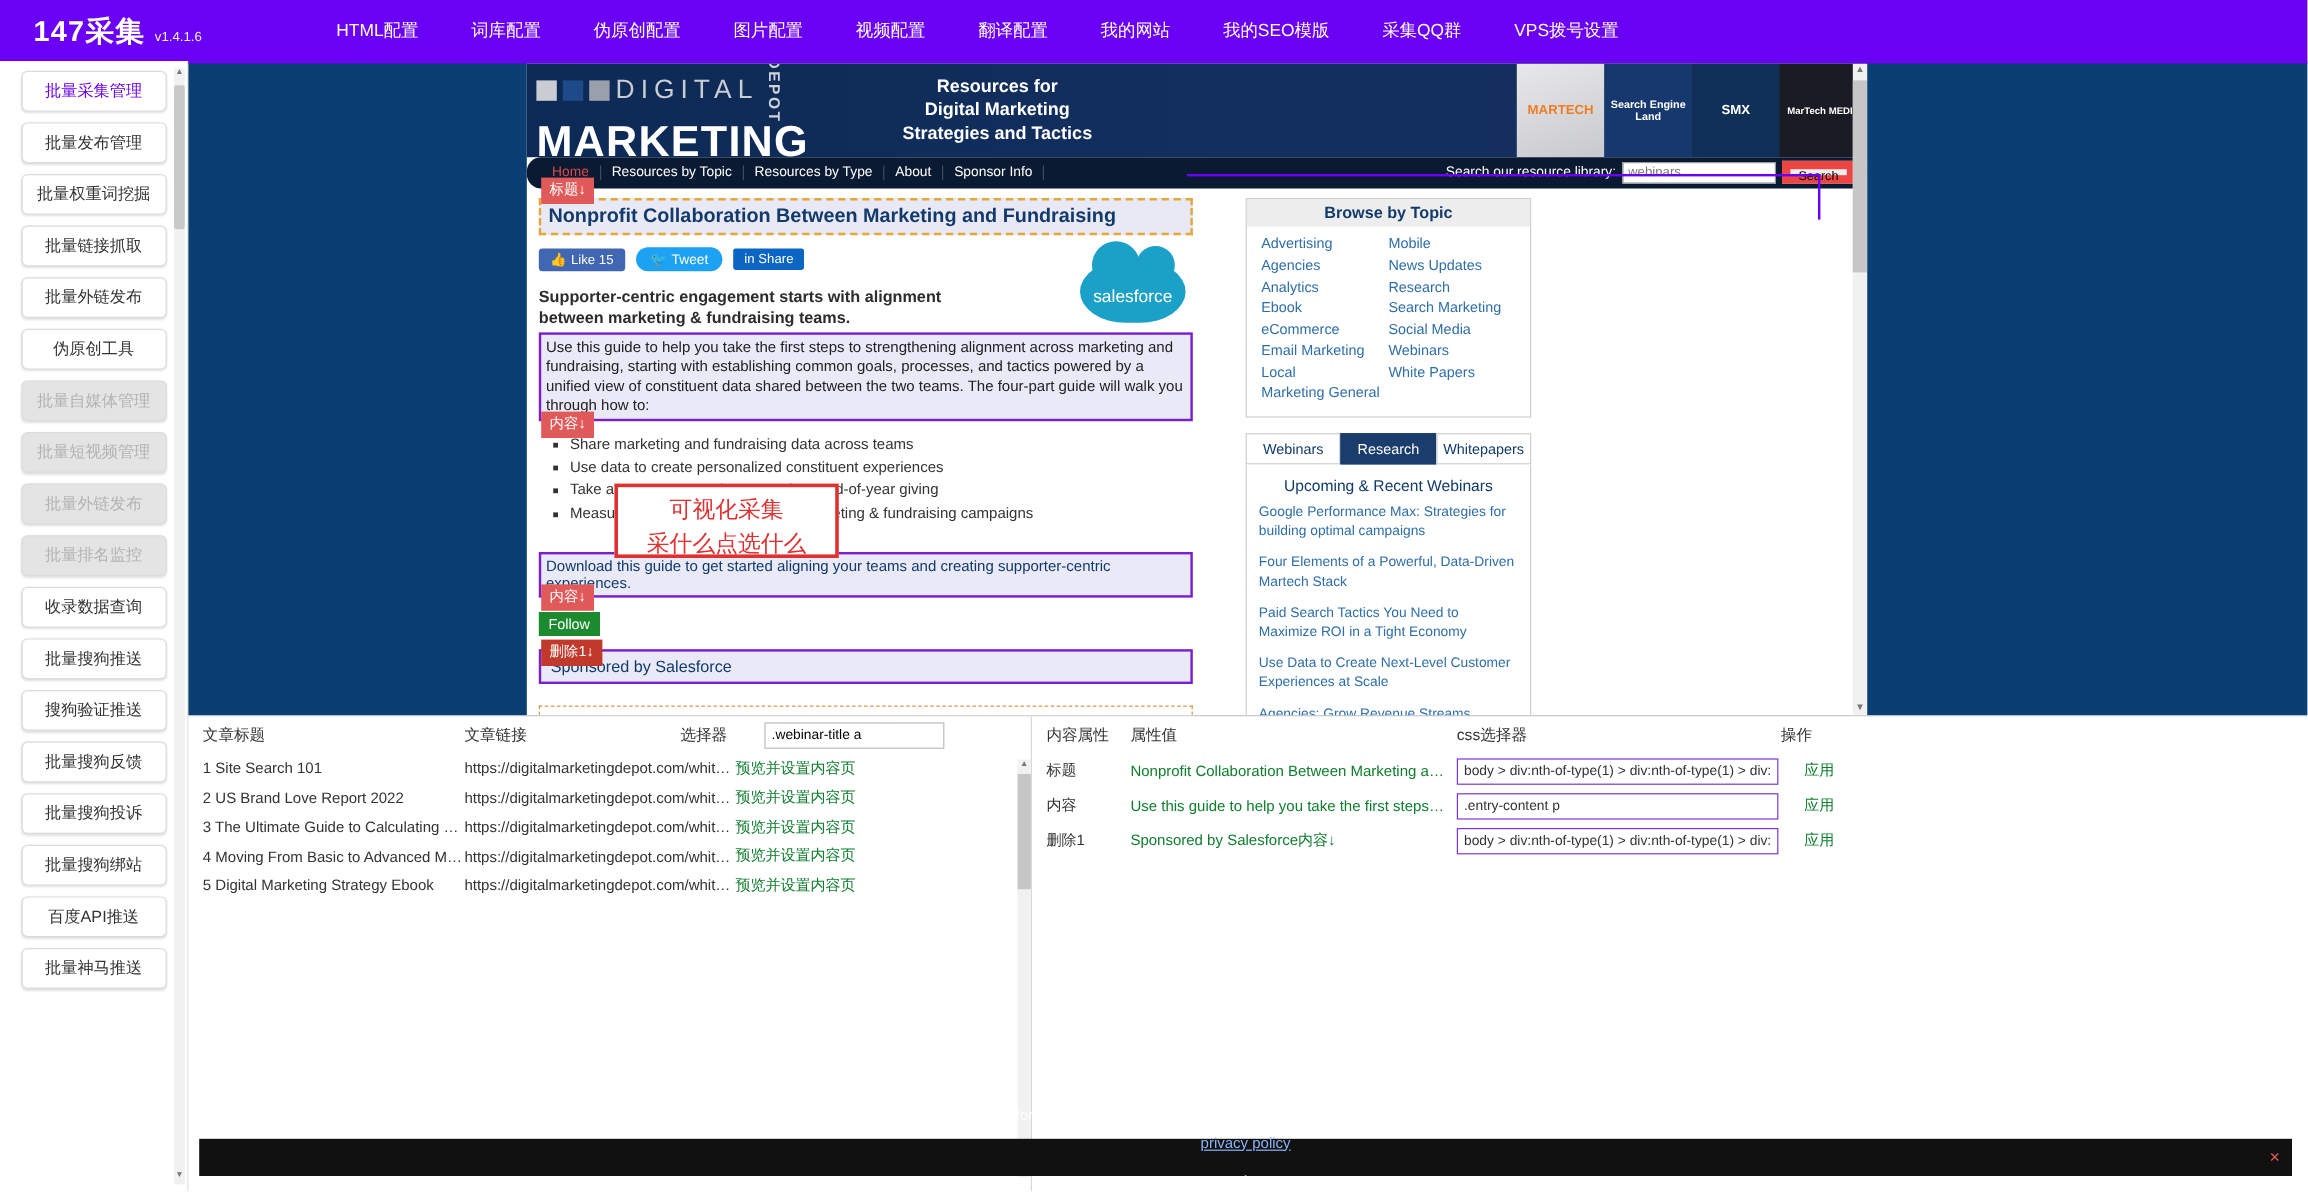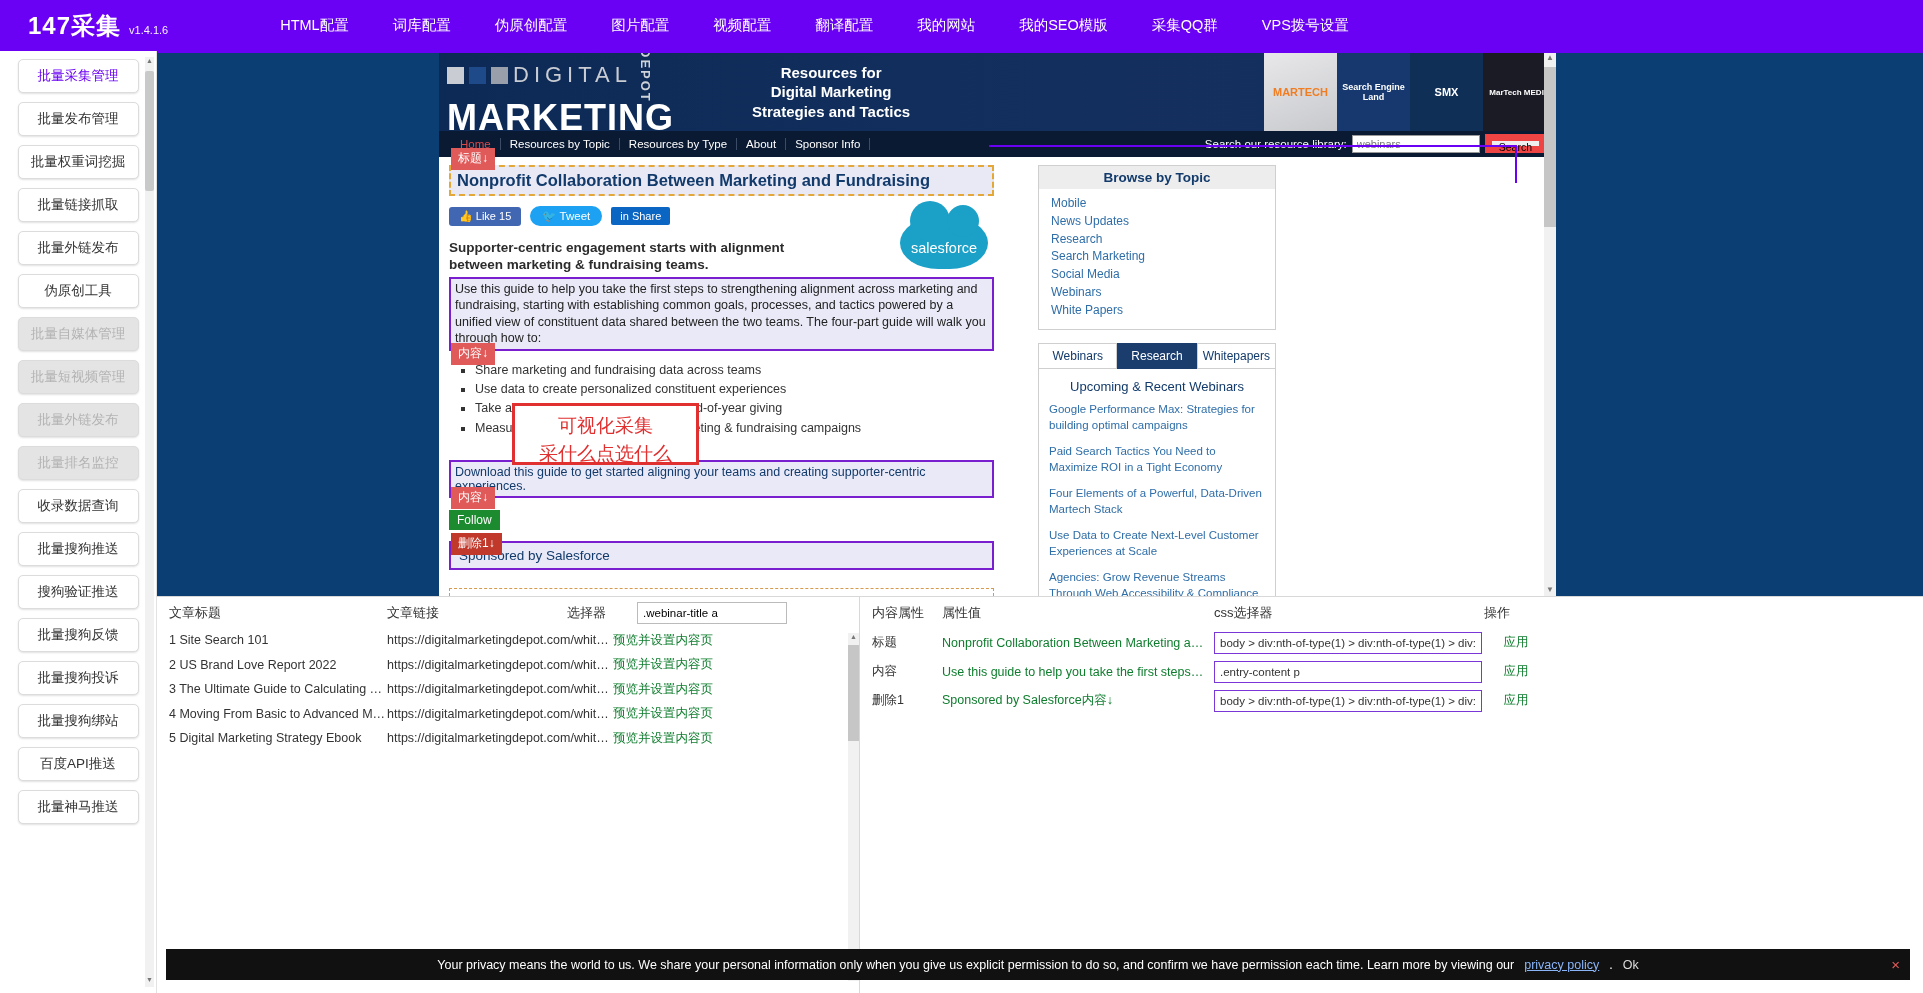--- a/index.html
+++ b/index.html
@@ -104,20 +104,21 @@
     font-size:8px; font-weight:bold; text-align:center; color:#fff; }
   .lg.martech{ background:linear-gradient(160deg,#e8e8ea,#c8c9cd); color:#f07d22; font-size:11px;}
   .lg.sel{ background:#17386e; font-size:9px;}
   .lg.smx{ background:#0f2f57; font-size:11px;}
   .lg.mm{ background:#1b1b25; font-size:8px;}
 
   
   .site-nav{
     background:#0b1a33; height:26px; display:flex; align-items:center; position:relative;
     padding-left:12px;
+    border-radius:12px;
   }
   .site-nav a{ color:#fff; font-size:11.5px; padding:0 9px; border-right:1px solid #3d4c66; text-decoration:none;}
   .site-nav a:first-child{ color:#d84a4a; }
   .site-search{ position:absolute; right:10px; top:3px; display:flex; align-items:center; gap:5px;}
   .site-search span{ color:#fff; font-size:11.5px;}
   .site-search input{ width:128px; height:18px; font-size:11px; border:1px solid #999; padding:0 4px;
        font-family:"Liberation Sans",sans-serif; color:#777;}
   .site-search button{ height:19px; font-size:10.5px; padding:0 7px; border:7px solid #ef4444; background:#eee; cursor:pointer;
        font-family:"Liberation Sans",sans-serif;}
 
@@ -244,21 +245,21 @@
   .pr-row .css{ width:272px;}
   .pr-row .css input{
     width:268px; height:22px; border:1px solid #7a36d6; padding:0 5px; font-size:11.5px; color:#333;
     font-family:"Liberation Sans",sans-serif;
   }
   .pr-row .ap{ width:60px; text-align:center; color:#0f7d2e; cursor:pointer; font-size:12.5px;}
 
   
   #cookie{
     position:absolute; left:166px; right:13px; bottom:13px; height:31px; background:#111;
-    color:#fff; font-size:12.5px; display:flex; align-items:center; justify-content:center; gap:10px;
+    color:#fff; font-size:12.5px; display:flex; align-items:center; justify-content:center; gap:10px;flex-direction:column;
   }
   #cookie a{ color:#8ab4f8;}
   #cookie .ok{ color:#ddd; cursor:pointer;}
   #cookie .x{ position:absolute; right:10px; color:#e05a5a; font-size:15px; cursor:pointer;}
 </style>
 </head>
 <body>
 
 <div id="topbar">
   <div id="brand">
@@ -402,42 +403,52 @@
 
             <div class="sf-cloud">
               <span>salesforce</span>
             </div>
           </div>
 
           <div class="art-side">
             <div class="topicbox">
               <h4>Browse by Topic</h4>
               <div class="topiccols">
+                <ul id="topic-col1">
+                    <li><a href="#">Advertising</a></li>
+                    <li><a href="#">Agencies</a></li>
+                    <li><a href="#">Analytics</a></li>
+                    <li><a href="#">Ebook</a></li>
+                    <li><a href="#">eCommerce</a></li>
+                    <li><a href="#">Email Marketing</a></li>
+                    <li><a href="#">Local</a></li>
+                    <li><a href="#">Marketing General</a></li>
+                  </ul>
                 <ul id="topic-col2">
                     <li><a href="#">Mobile</a></li>
                     <li><a href="#">News Updates</a></li>
                     <li><a href="#">Research</a></li>
                     <li><a href="#">Search Marketing</a></li>
                     <li><a href="#">Social Media</a></li>
                     <li><a href="#">Webinars</a></li>
                     <li><a href="#">White Papers</a></li>
                   </ul>
               </div>
             </div>
             <div class="tabs">
                 <div class="tab">Webinars</div>
                 <div class="tab active">Research</div>
                 <div class="tab">Whitepapers</div>
               </div>
             <div class="webinars">
               <h5>Upcoming &amp; Recent Webinars</h5>
               <ul id="webinar-list">
                   <li>Google Performance Max: Strategies for building optimal campaigns</li>
+                  <li>Four Elements of a Powerful, Data-Driven Martech Stack</li>
                   <li>Paid Search Tactics You Need to Maximize ROI in a Tight Economy</li>
-                  <li>Four Elements of a Powerful, Data-Driven Martech Stack</li>
                   <li>Use Data to Create Next-Level Customer Experiences at Scale</li>
                   <li>Agencies: Grow Revenue Streams Through Web Accessibility &amp; Compliance</li>
                 </ul>
             </div>
           </div>
         </div>
 
         <div id="pvScroll">
           <div class="a1">▲</div>
           <div class="thumb"></div>

